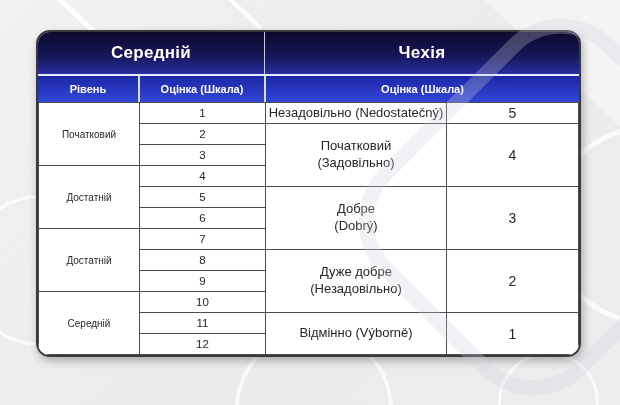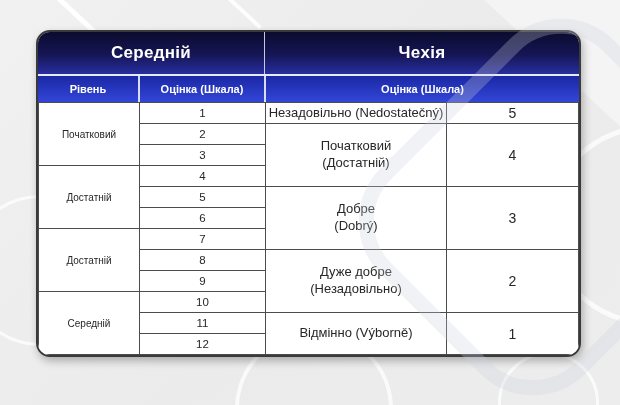--- a/index.html
+++ b/index.html
@@ -85,21 +85,21 @@
         <td class="cname" rowspan="1">
           <div>Незадовільно (Nedostatečný)</div>
           <div></div>
         </td>
         <td class="cval" rowspan="1">5</td>
       </tr>
       <tr>
         <td class="grade">2</td>
         <td class="cname" rowspan="3">
           <div>Початковий</div>
-          <div>(Достатній)</div>
+          <div>(Задовільно)</div>
         </td>
         <td class="cval" rowspan="3">4</td>
       </tr>
       <tr>
         <td class="grade">3</td>
       </tr>
       <tr>
         <td class="level" rowspan="3">Достатній</td>
         <td class="grade">4</td>
       </tr>

